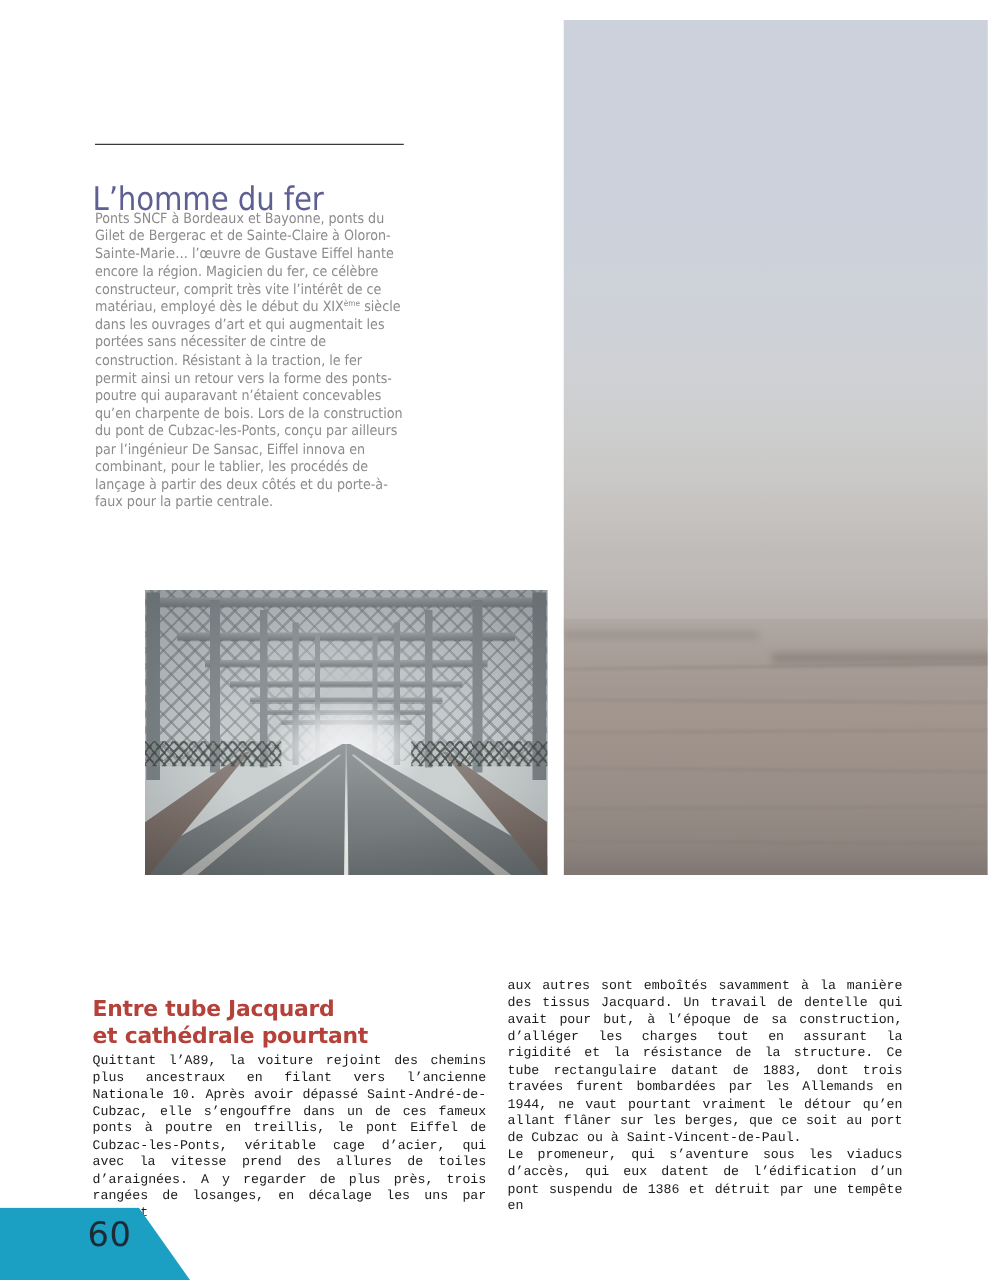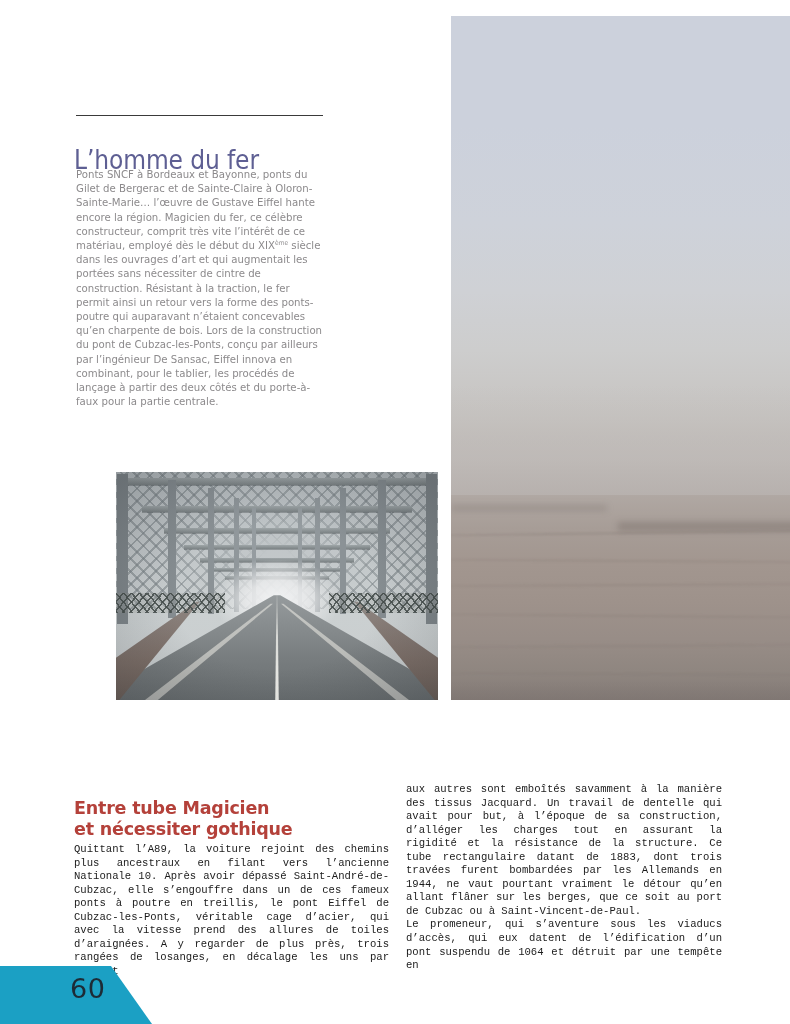--- a/index.html
+++ b/index.html
@@ -387,27 +387,27 @@
     <div class="pb-railing right"></div>
 
     <div class="pb-vign"></div>
   </figure>
 
   <div class="rule-top"></div>
   <h1 class="title">L’homme du fer</h1>
 
   <div class="intro"><span>Ponts SNCF à Bordeaux et Bayonne, ponts du Gilet de Bergerac et de Sainte-Claire à Oloron-Sainte-Marie… l’œuvre de Gustave Eiffel hante encore la région. Magicien du fer, ce célèbre constructeur, comprit très vite l’intérêt de ce matériau, employé dès le début du XIX</span><sup>ème</sup><span> siècle dans les ouvrages d’art et qui augmentait les portées sans nécessiter de cintre de construction. Résistant à la traction, le fer permit ainsi un retour vers la forme des ponts-poutre qui auparavant n’étaient concevables qu’en charpente de bois. Lors de la construction du pont de Cubzac-les-Ponts, conçu par ailleurs par l’ingénieur De Sansac, Eiffel innova en combinant, pour le tablier, les procédés de lançage à partir des deux côtés et du porte-à-faux pour la partie centrale.</span></div>
 
-  <h2 class="section-head"><span>Entre tube Magicien</span><br><span>et nécessiter gothique</span></h2>
+  <h2 class="section-head"><span>Entre tube Jacquard</span><br><span>et cathédrale pourtant</span></h2>
 
   <div class="col col-left">
     <p>Quittant l’A89, la voiture rejoint des chemins plus ancestraux en filant vers l’ancienne Nationale 10. Après avoir dépassé Saint-André-de-Cubzac, elle s’engouffre dans un de ces fameux ponts à poutre en treillis, le pont Eiffel de Cubzac-les-Ponts, véritable cage d’acier, qui avec la vitesse prend des allures de toiles d’araignées. A y regarder de plus près, trois rangées de losanges, en décalage les uns par rapport</p>
   </div>
 
   <div class="col col-right">
     <p>aux autres sont emboîtés savamment à la manière des tissus Jacquard. Un travail de dentelle qui avait pour but, à l’époque de sa construction, d’alléger les charges tout en assurant la rigidité et la résistance de la structure. Ce tube rectangulaire datant de 1883, dont trois travées furent bombardées par les Allemands en 1944, ne vaut pourtant vraiment le détour qu’en allant flâner sur les berges, que ce soit au port de Cubzac ou à Saint-Vincent-de-Paul.</p>
-    <p>Le promeneur, qui s’aventure sous les viaducs d’accès, qui eux datent de l’édification d’un pont suspendu de 1064 et détruit par une tempête en</p>
+    <p>Le promeneur, qui s’aventure sous les viaducs d’accès, qui eux datent de l’édification d’un pont suspendu de 1386 et détruit par une tempête en</p>
   </div>
 
   <div class="footer-bar"></div>
   <div class="folio">60</div>
 
 </div>
 
 </body></html>

